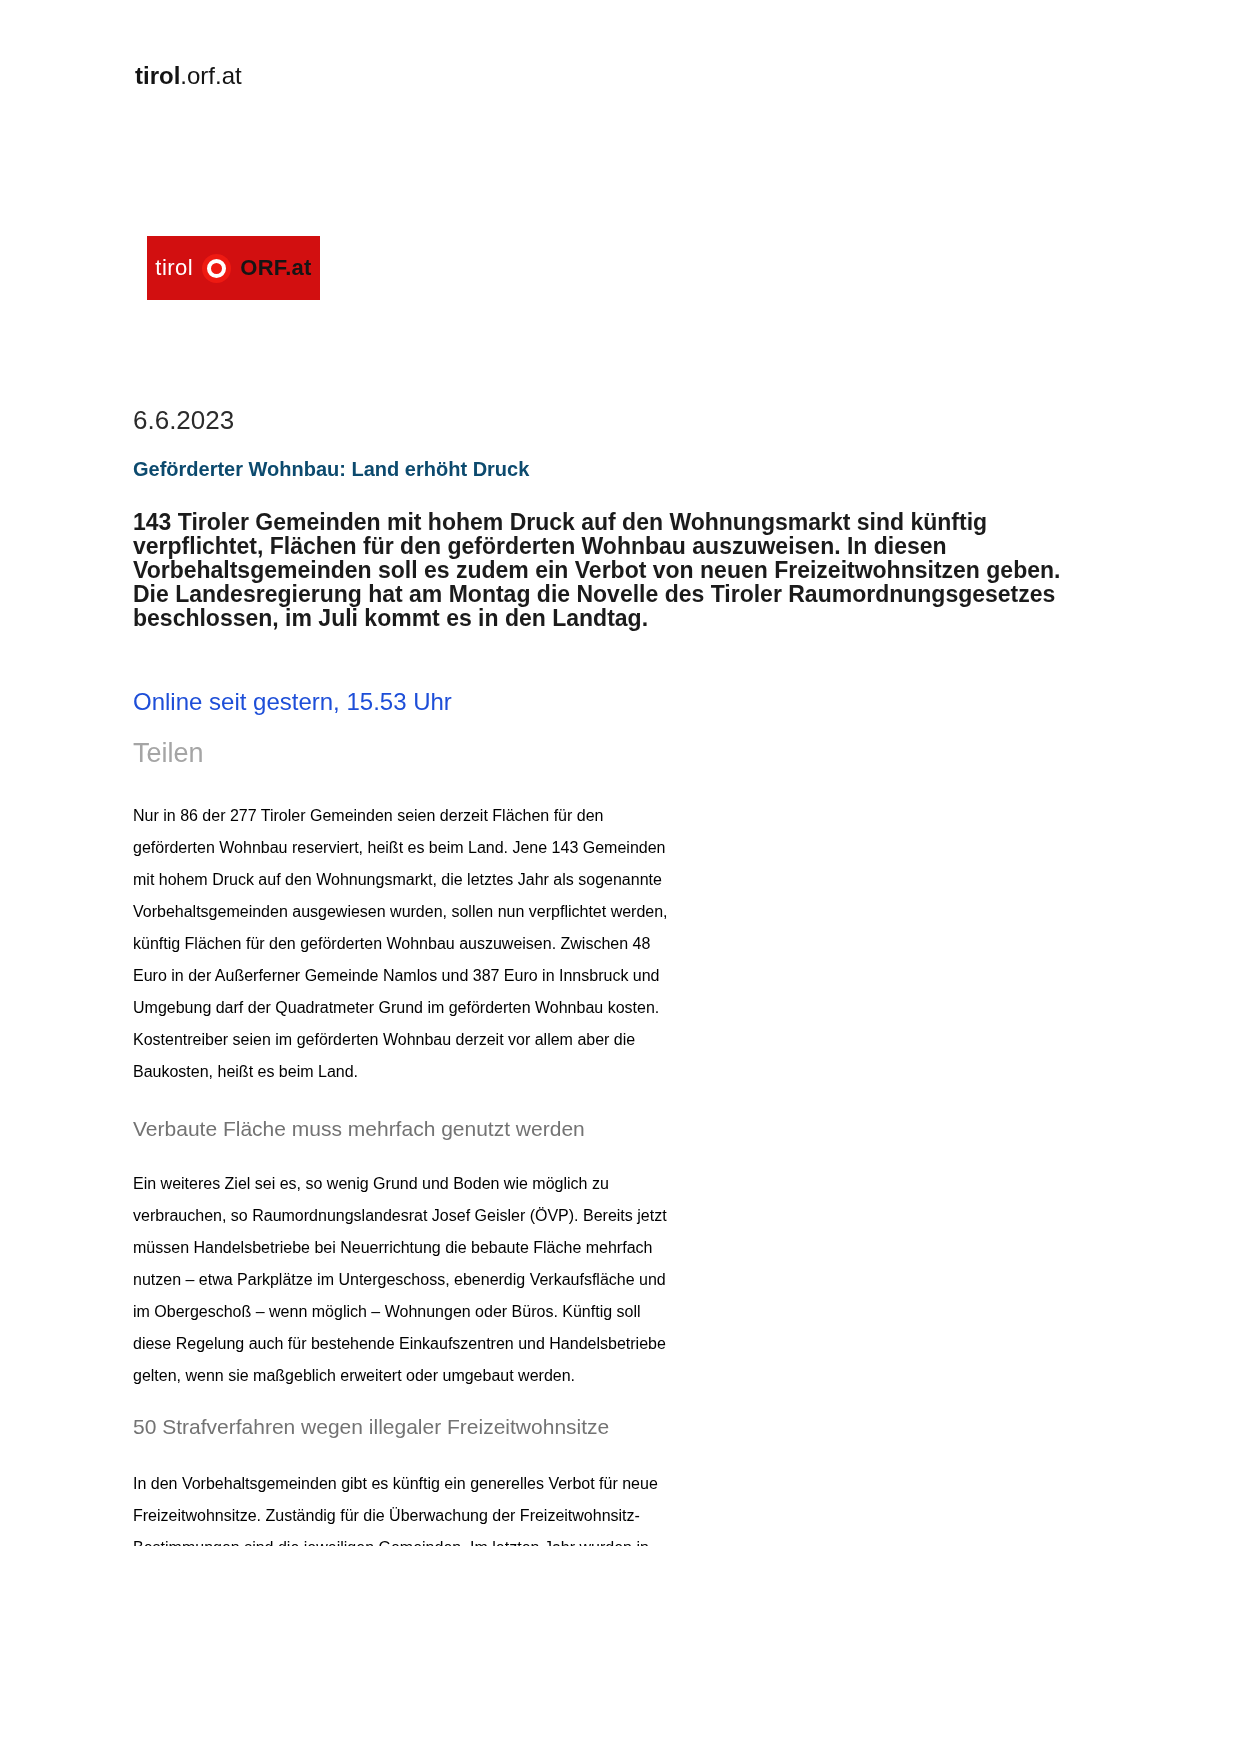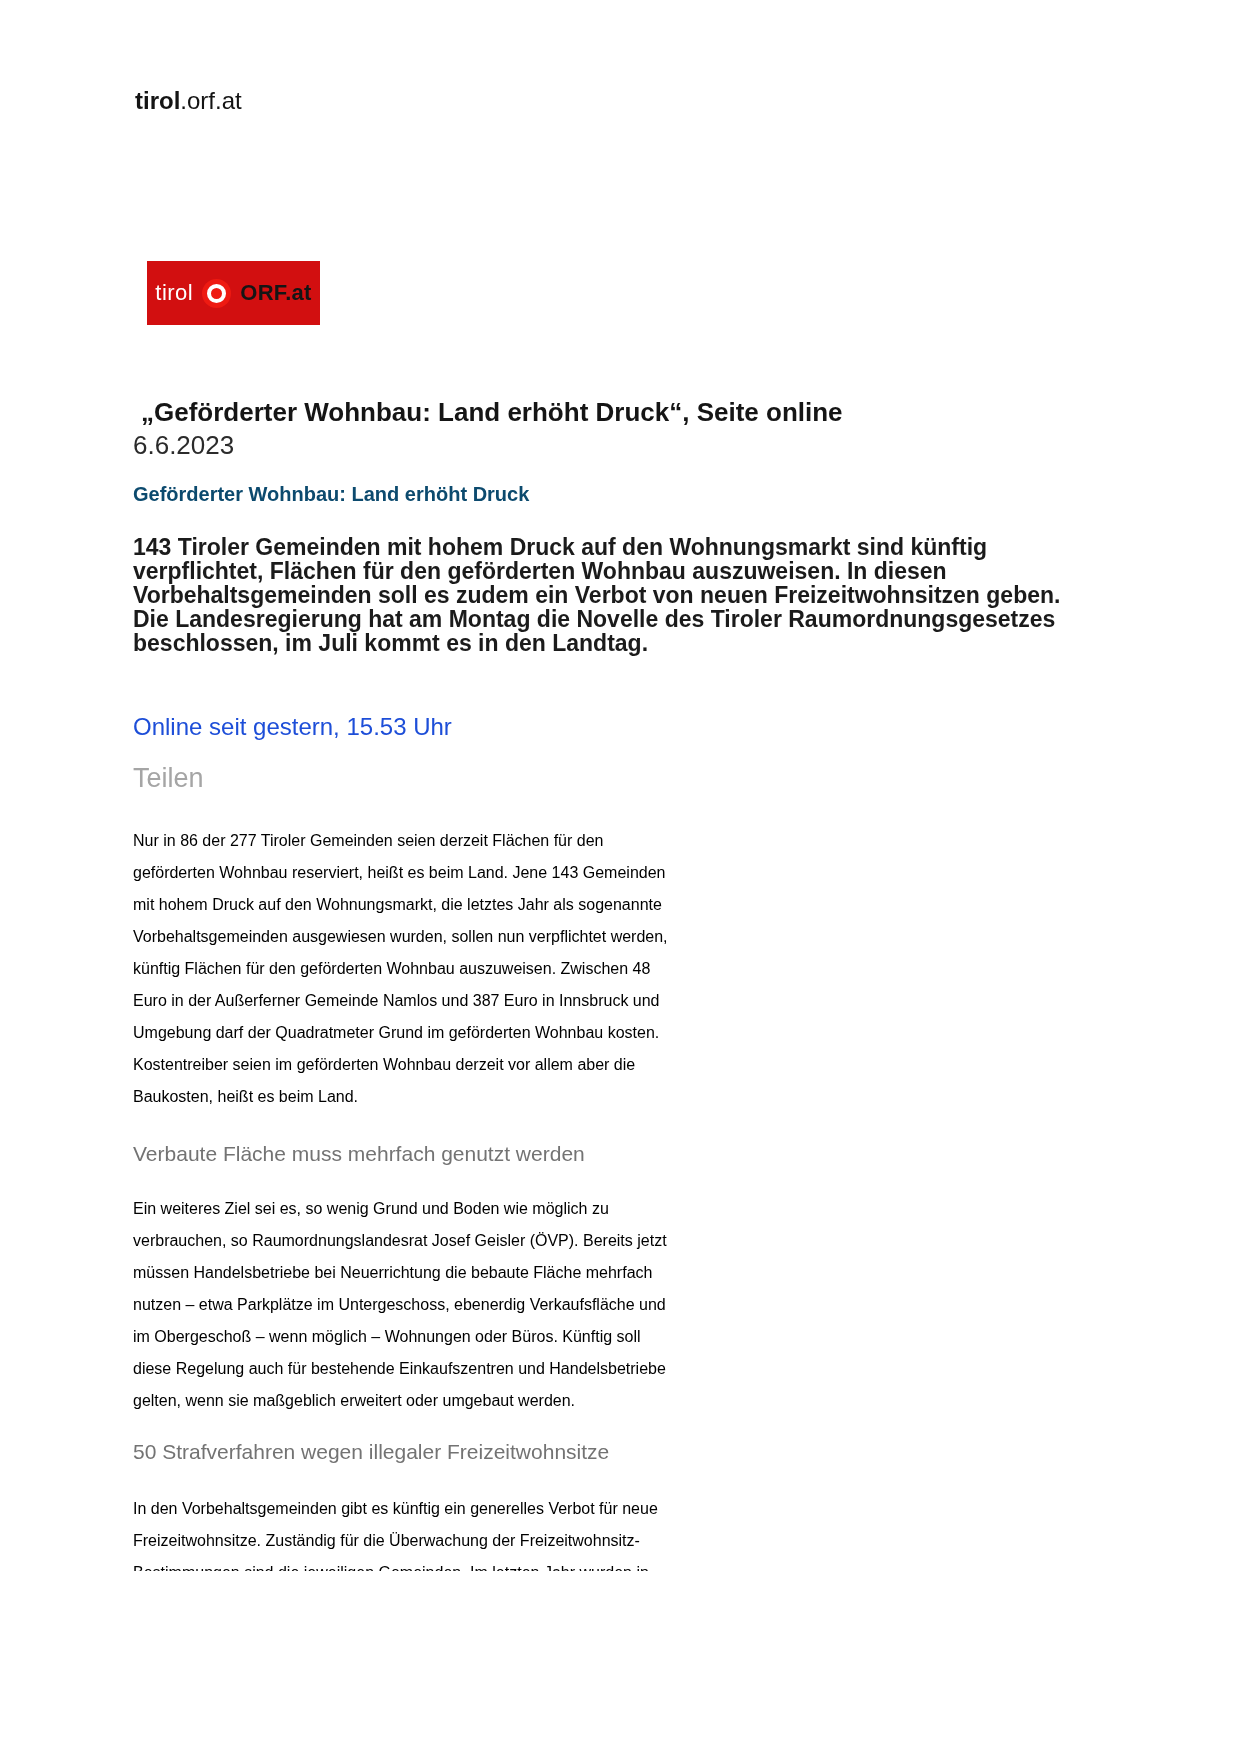--- a/index.html
+++ b/index.html
@@ -1,21 +1,20 @@
 <!DOCTYPE html>
 <html><head>
 <meta charset="utf-8">
 <style>
   * { margin:0; padding:0; box-sizing:border-box; }
   html,body { background:#ffffff; }
   .page {
     position:relative; width:1241px; height:1546px; background:#ffffff;
     font-family:"Liberation Sans","DejaVu Sans",sans-serif; color:#1a1a1a;
     overflow:hidden;
-    margin-top:25px;
   }
   .site-header { position:absolute; left:135px; top:62px; font-size:24px; color:#141414; }
   .site-header .bold { font-weight:bold; }
 
   .logo {
     position:absolute; left:147px; top:236px; width:173px; height:64px;
     background:#d20f10; display:flex; align-items:center; justify-content:center; gap:9px;
   }
   .logo-tirol { color:#ffffff; font-size:22px; font-weight:400; letter-spacing:0.5px; }
   .logo-eye {
@@ -63,21 +62,20 @@
   </div>
 
   <div class="logo">
     <span class="logo-tirol">tirol</span>
     <span class="logo-eye">
       <span class="logo-eye-ring"></span>
     </span>
     <span class="logo-orf">ORF.at</span>
   </div>
 
-  <div class="headline">„Geförderter Wohnbau: Land erhöht Druck“, Seite online</div>
   <div class="doc-date">6.6.2023</div>
 
   <div class="kicker">Geförderter Wohnbau: Land erhöht Druck</div>
 
   <div class="lead">143 Tiroler Gemeinden mit hohem Druck auf den Wohnungsmarkt sind künftig
 verpflichtet, Flächen für den geförderten Wohnbau auszuweisen. In diesen
 Vorbehaltsgemeinden soll es zudem ein Verbot von neuen Freizeitwohnsitzen geben.
 Die Landesregierung hat am Montag die Novelle des Tiroler Raumordnungsgesetzes
 beschlossen, im Juli kommt es in den Landtag.</div>
 

